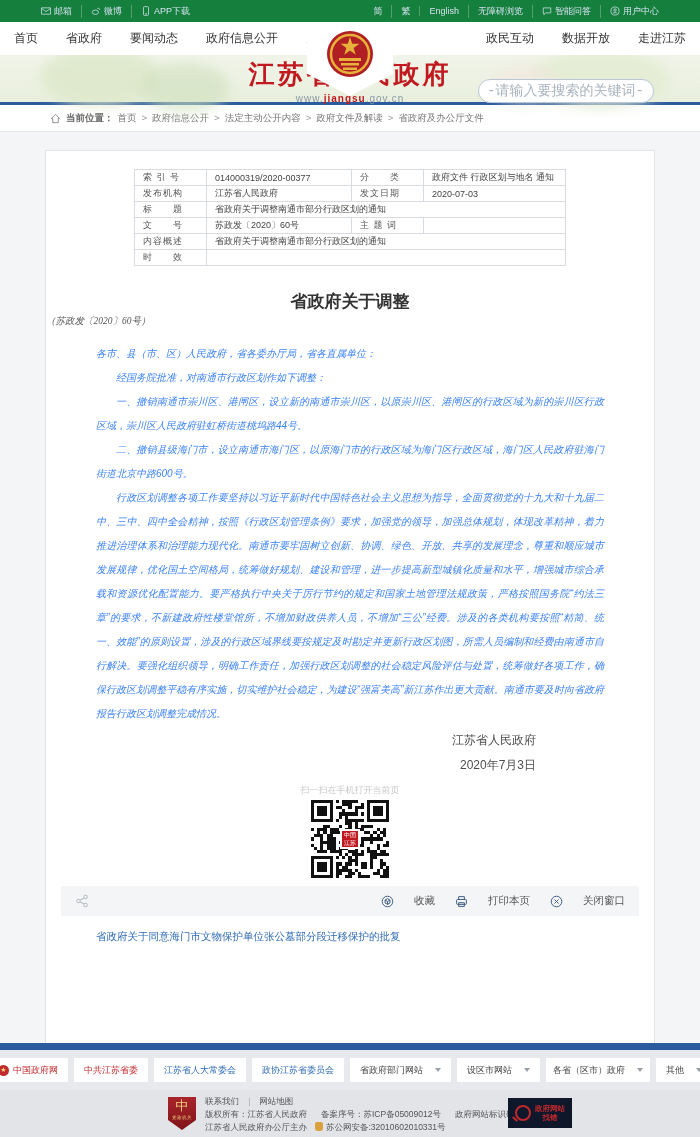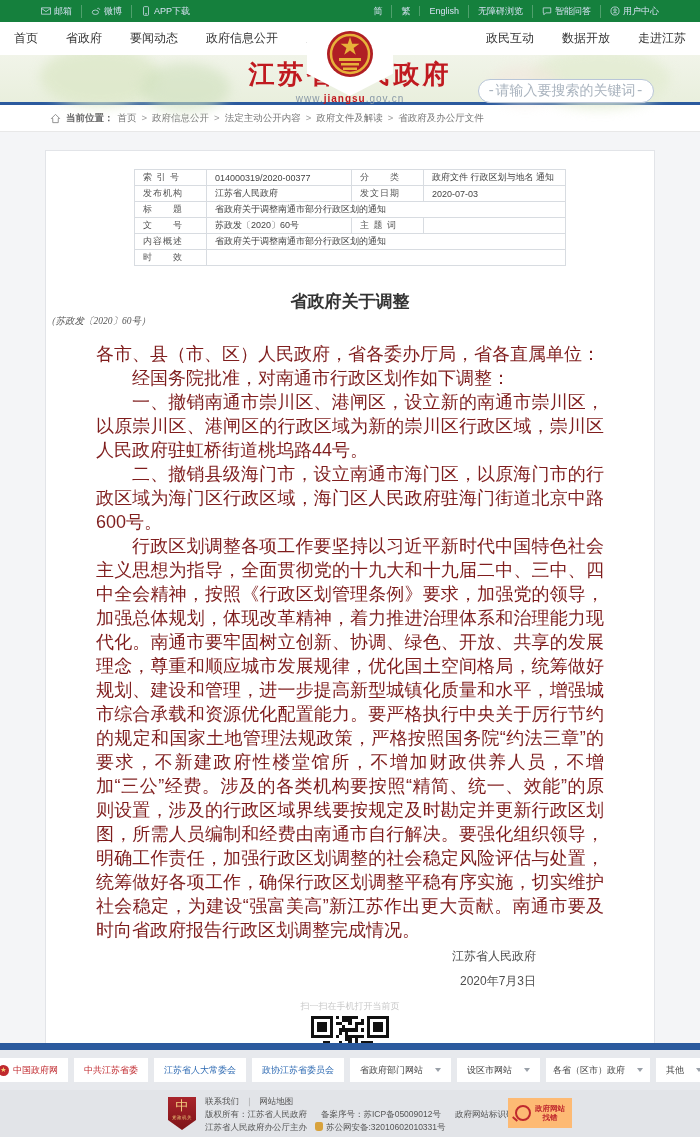--- a/index.html
+++ b/index.html
@@ -65,22 +65,22 @@
     overflow:hidden; white-space:nowrap; }
   td.k { width:72px; color:#555; letter-spacing:1px; }
   td.v { color:#444; }
 
   .doc-title { text-align:center; margin-top:22px; color:#333;
     font-family:"Liberation Serif","DejaVu Serif",serif; font-weight:bold;
     font-size:17px; line-height:27px; }
   .doc-num { text-align:left; font-size:9.5px; color:#555; 
     font-family:"Liberation Serif","DejaVu Serif",serif; font-style:italic; }
 
-  .doc-body { margin:14px 50px 0; font-size:18px; color:#7f1d1d; line-height:24px;
-    text-align:justify; }
+  .doc-body { margin:14px 50px 0; font-size:10px; color:#3b82f6; line-height:24px;
+    text-align:justify;font-style:italic; }
   .doc-body p { text-indent:2em; }
   .doc-body p.salutation { text-indent:0; }
 
   .sig-block { text-align:right; padding-right:118px; font-size:12px; color:#4d4d4d;
     line-height:25px; margin-top:2px; }
   .pub-note { margin:0 0 0 150px; font-size:12px; color:#4d4d4d; line-height:25px; }
 
   .qr-wrap { text-align:center; margin-top:6px; }
   .qr-cap { font-size:9px; color:#c9c9c9; }
   .qr-box { position:relative; width:78px; height:78px; margin:3px auto 0; }
@@ -123,21 +123,21 @@
     clip-path:polygon(0 0,100% 0,100% 70%,50% 100%,0 70%);
     display:flex; flex-direction:column; align-items:center; color:#f3cf7e; }
   .shield .s-glyph { font-size:13px; line-height:18px; }
   .shield .s-txt { font-size:4.5px; letter-spacing:.5px; }
   .fb-text { position:absolute; left:205px; top:5px; line-height:13px; }
   .fb-text .sep { margin:0 6px; color:#999; }
   .fb-text .gap { display:inline-block; width:14px; }
   .police-ic { display:inline-block; width:8px; height:9px; background:#d8a23c;
     border-radius:2px 2px 3px 3px; margin:0 3px -1px 8px; }
   .err-badge { position:absolute; right:128px; top:8px; width:64px; height:30px;
-    background:#fdba74; display:flex; align-items:center; justify-content:center; gap:4px; }
+    background:#0f172a; display:flex; align-items:center; justify-content:center; gap:4px; }
   .err-mag { width:16px; height:16px; border:2px solid #c0292e; border-radius:50%;
     position:relative; }
   .err-mag::after { content:""; position:absolute; width:6px; height:2px;
     background:#c0292e; transform:rotate(40deg); left:-5px; top:11px; }
   .err-txt { color:#c0292e; font-size:7.5px; line-height:9px; font-weight:bold;
     text-align:center; }
 </style>
 </head>
 <body>
 

